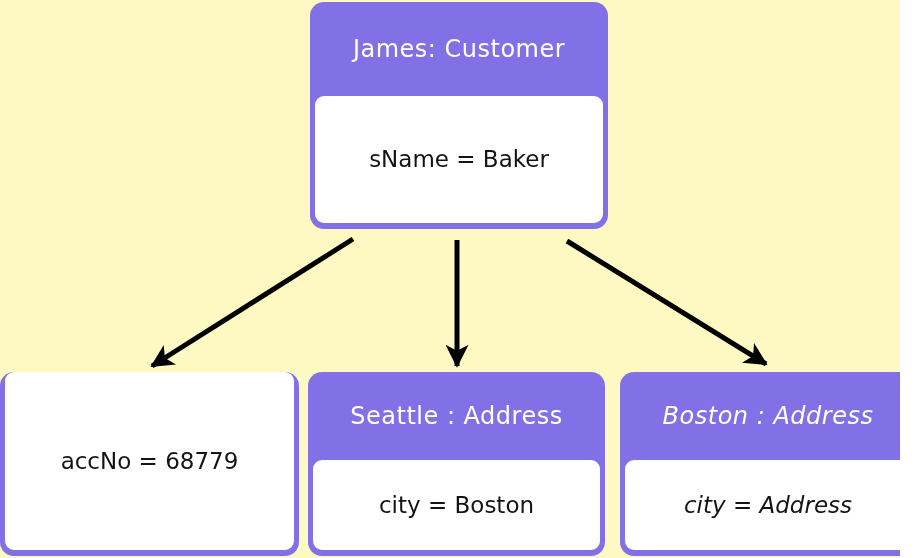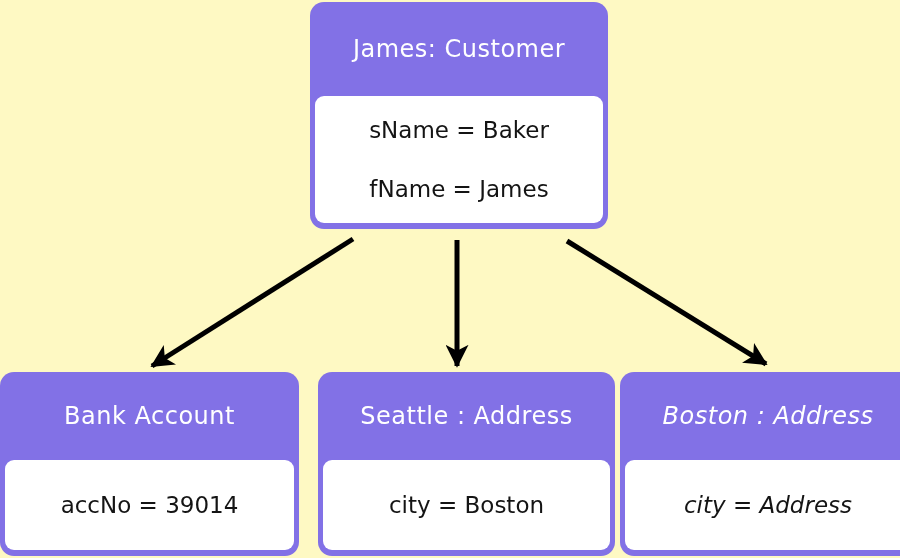--- a/index.html
+++ b/index.html
@@ -53,21 +53,21 @@
     color: #141414;
     font-size: 23px;
   }
   .attr {
     line-height: 1.15;
     white-space: nowrap;
   }
   
   .box-customer { left: 310px; top: 2px;   width: 298px; height: 227px; }
   .box-bank     { left: 0px;   top: 372px; width: 299px; height: 184px; }
-  .box-seattle  { left: 318px; top: 372px; width: 297px; height: 184px; }
+  .box-seattle  { left: 308px; top: 372px; width: 297px; height: 184px; }
   .box-boston   { left: 620px; top: 372px; width: 296px; height: 184px; font-style: italic; }
   .box-customer .obj-header { flex-basis: 94px; }
 </style>
 </head>
 <body>
 
 <div class="canvas">
 
   <svg class="arrows" viewBox="0 0 916 558" xmlns="http://www.w3.org/2000/svg">
     <defs>
@@ -79,30 +79,26 @@
     <line x1="457" y1="240" x2="457" y2="366" stroke="#000000" stroke-width="5" marker-end="url(#arrowhead)"></line>
     <line x1="567" y1="241" x2="766" y2="364" stroke="#000000" stroke-width="5" marker-end="url(#arrowhead)"></line>
   </svg>
 
   <div class="obj-box box-customer">
     <div class="obj-header">
       <span>James: Customer</span>
     </div>
     <div class="obj-body">
       <div class="attr">sName = Baker</div>
-      <div class="attr">fName = James</div>
     </div>
   </div>
 
   <div class="obj-box box-bank">
-    <div class="obj-header">
-      <span>Bank Account</span>
-    </div>
     <div class="obj-body">
-      <div class="attr">accNo = 39014</div>
+      <div class="attr">accNo = 68779</div>
     </div>
   </div>
 
   <div class="obj-box box-seattle">
     <div class="obj-header">
       <span>Seattle : Address</span>
     </div>
     <div class="obj-body">
       <div class="attr">city = Boston</div>
     </div>

